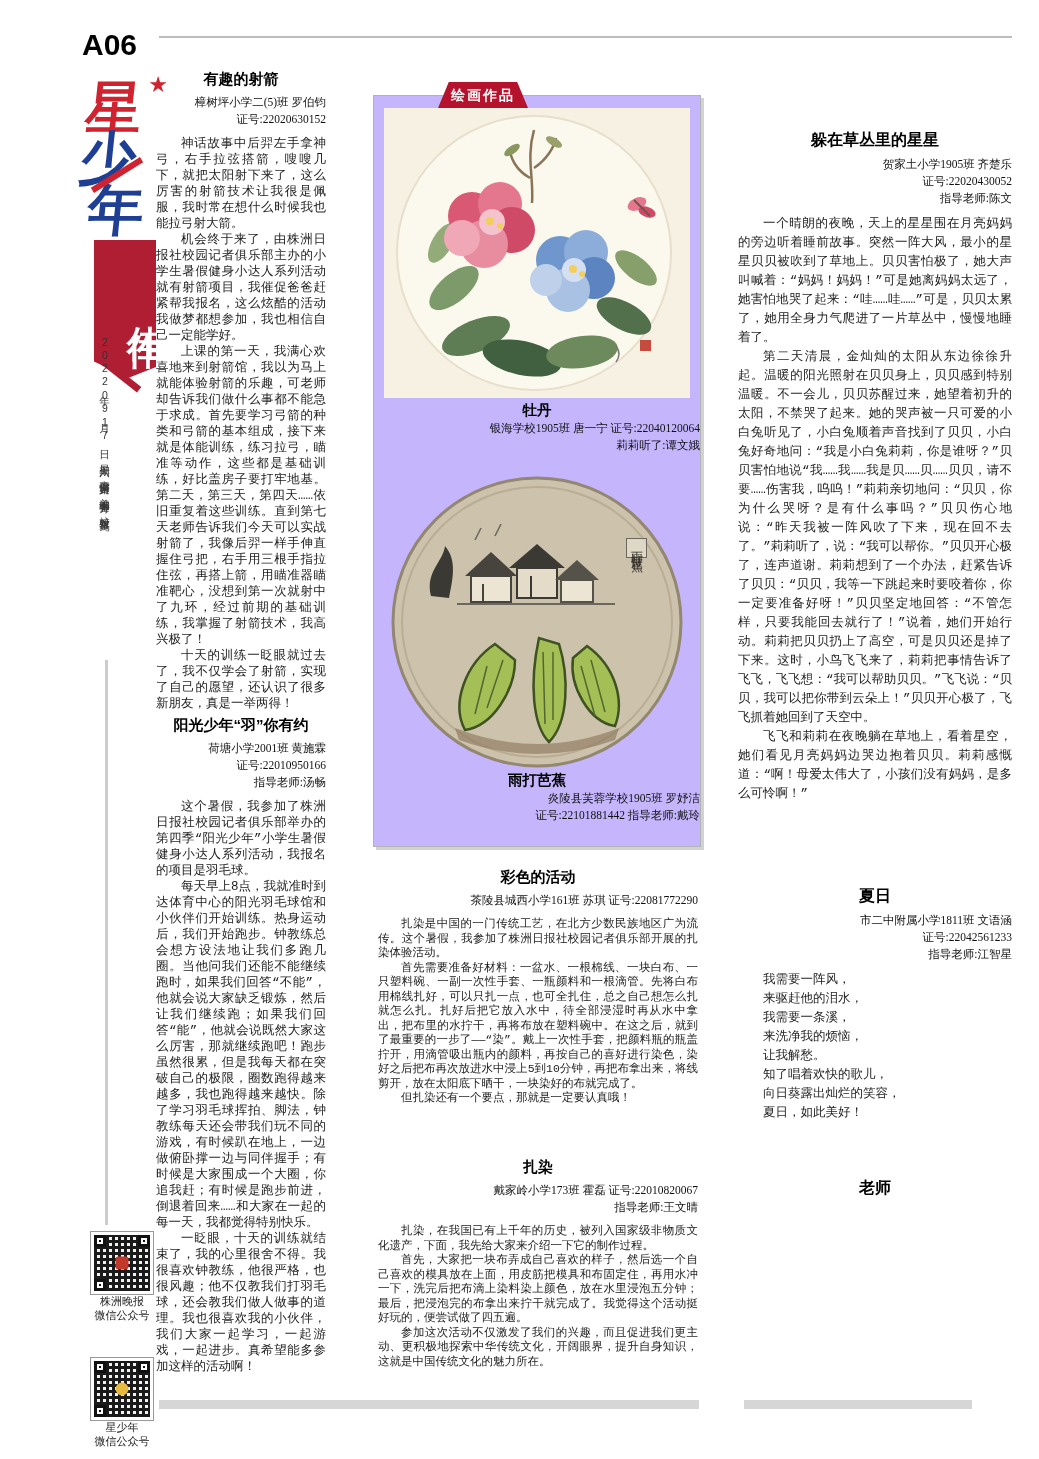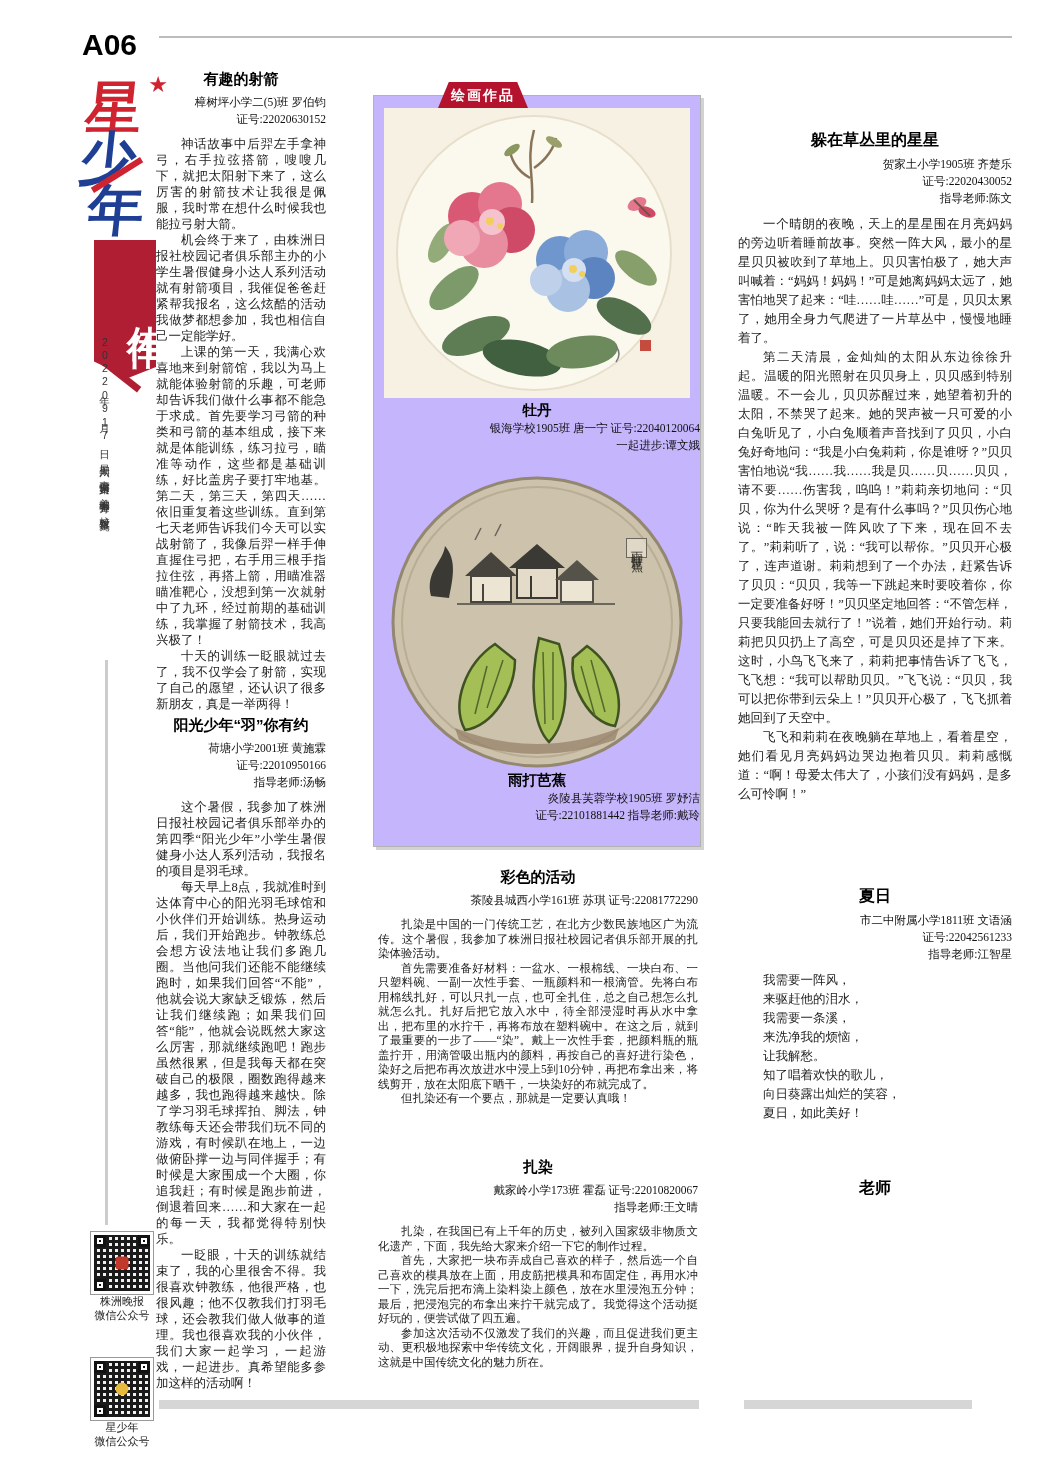--- a/index.html
+++ b/index.html
@@ -46,21 +46,21 @@
   #col1 article:nth-of-type(1){top:0;height:644px;}
   #col1 article:nth-of-type(2){top:646;top:646px;height:690px;}
   #col2 article:nth-of-type(1){top:0;height:286px;}
   #col2 article:nth-of-type(2){top:290px;height:250px;}
   #col3 article:nth-of-type(1){top:0;height:744px;}
   #col3 article:nth-of-type(2){top:756px;height:280px;}
   #col3 article:nth-of-type(3){top:1048px;height:230px;}
   .a-title{margin:0 0 5px;text-align:center;font:bold 15px "Liberation Sans",sans-serif;color:#000;white-space:nowrap;}
   #col3 .a-title{font-size:16px;}
   .meta-line{text-align:right;font-size:11.5px;line-height:17px;color:#111;}
-  .a-body{margin-top:8px;}
+  .a-body{margin-top:8px;font-family:Liberation Mono, monospace;}
   .a-p{margin:0;text-indent:2em;text-align:justify;word-break:break-all;}
   #col1 .a-p{font-size:12.5px;line-height:16px;}
   #col2 .a-p{font-size:11.5px;line-height:14.5px;}
   #col3 .a-p{font-size:12.5px;line-height:19px;}
   article.poem .a-p{text-align:left;line-height:16.5px;}
 
   
   .gallery{position:absolute;left:373px;top:95px;width:326px;height:750px;background:#c4b5fd;
            border:1px solid #b3b3b3;box-shadow:3px 3px 0 #d2d2d2;}
   .gallery-tag{position:absolute;left:64px;top:-14px;width:90px;height:26px;background:#b5122d;
@@ -169,21 +169,21 @@
           <ellipse cx="253" cy="96" rx="10" ry="6" fill="#e4768d" transform="rotate(-25 253 96)"></ellipse>
           <ellipse cx="263" cy="104" rx="9" ry="5" fill="#cf4a66" transform="rotate(20 263 104)"></ellipse>
           <line x1="250" y1="92" x2="266" y2="108" stroke="#6b5a4a" stroke-width="2"></line>
         </g>
         <rect x="256" y="232" width="11" height="11" fill="#c0392b" opacity="0.9"></rect>
         <path d="M232 238 q6 8 0 16" stroke="#777" stroke-width="1.5" fill="none"></path>
       </svg>
       <figcaption>
         <div class="cap-title">牡丹</div>
         <div class="meta-line">银海学校1905班 唐一宁 证号:22040120064</div>
-        <div class="meta-line">一起进步:谭文娥</div>
+        <div class="meta-line">莉莉听了:谭文娥</div>
       </figcaption>
     </figure>
 
     <figure class="fig fig2" style="margin:0">
       <svg width="292" height="292" viewBox="0 0 292 292">
         <circle cx="146" cy="146" r="144" fill="#cdc2ac" stroke="#93876f" stroke-width="3"></circle>
         <circle cx="146" cy="146" r="135" fill="none" stroke="#b9ad94" stroke-width="2"></circle>
         <g>
           <path d="M40 120 C34 96 52 86 54 70 C66 84 62 102 58 122 Z" fill="#3a3933"></path>
           <path d="M74 100 L100 76 L126 100 Z" fill="#46443d"></path>

